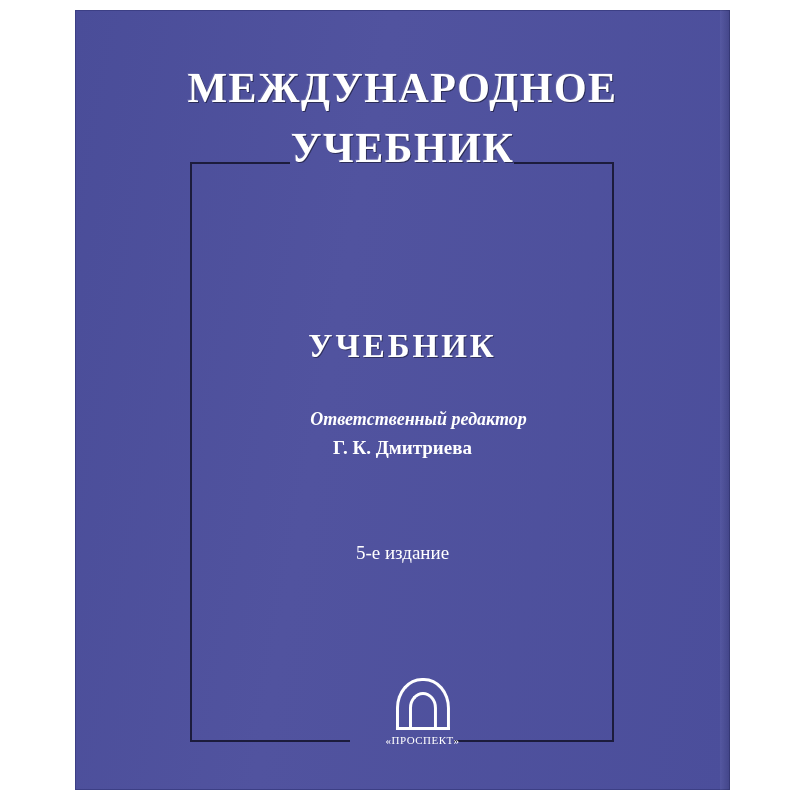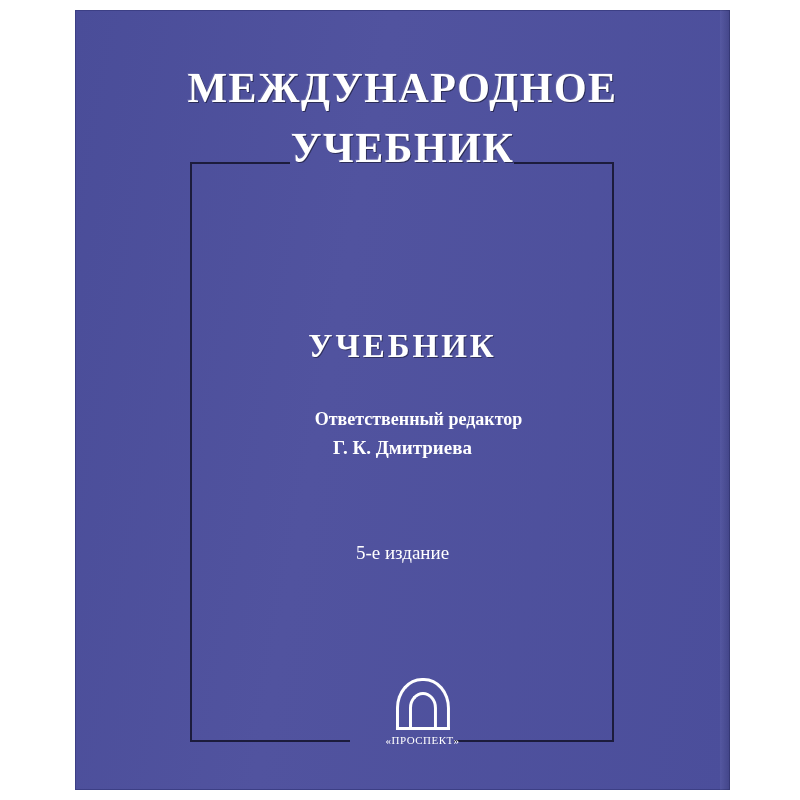--- a/index.html
+++ b/index.html
@@ -87,20 +87,21 @@
   .editor-block {
     position: absolute;
     left: 0;
     top: 395px;
     width: 100%;
     text-align: center;
     color: #ffffff;
   }
   .editor-role {
     font-family: "Liberation Serif", serif;
+    font-style: italic;
     font-weight: bold;
     font-size: 18px;
     line-height: 28px;
     margin-left: 32px;
   }
   .editor-degree {
     font-family: "Liberation Serif", serif;
     font-size: 18px;
     line-height: 28px;
   }

